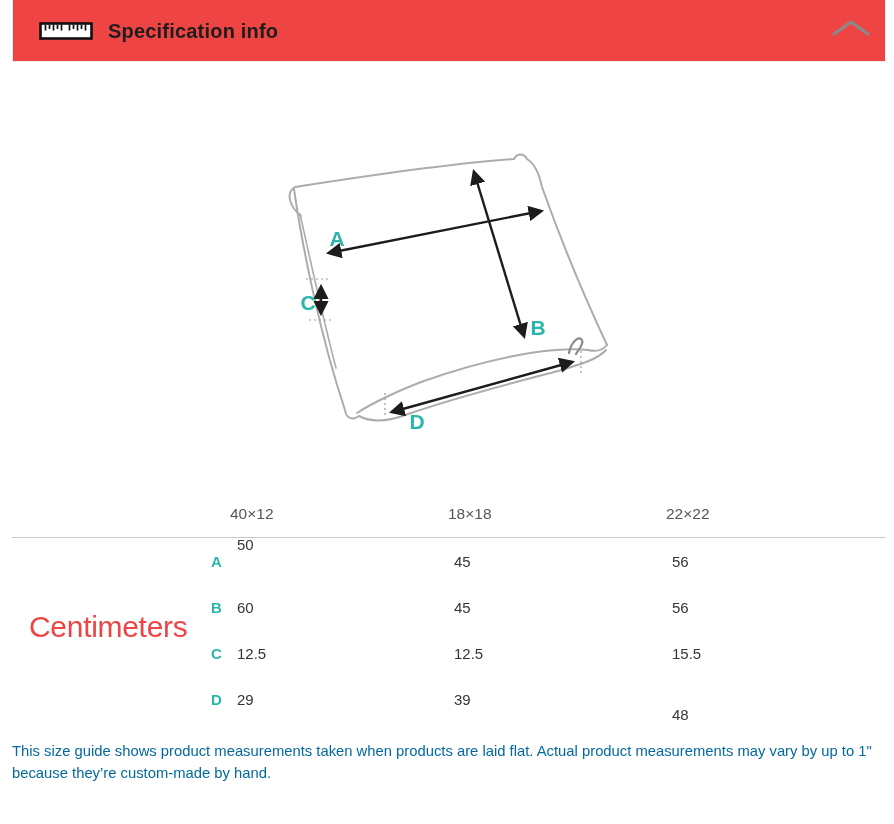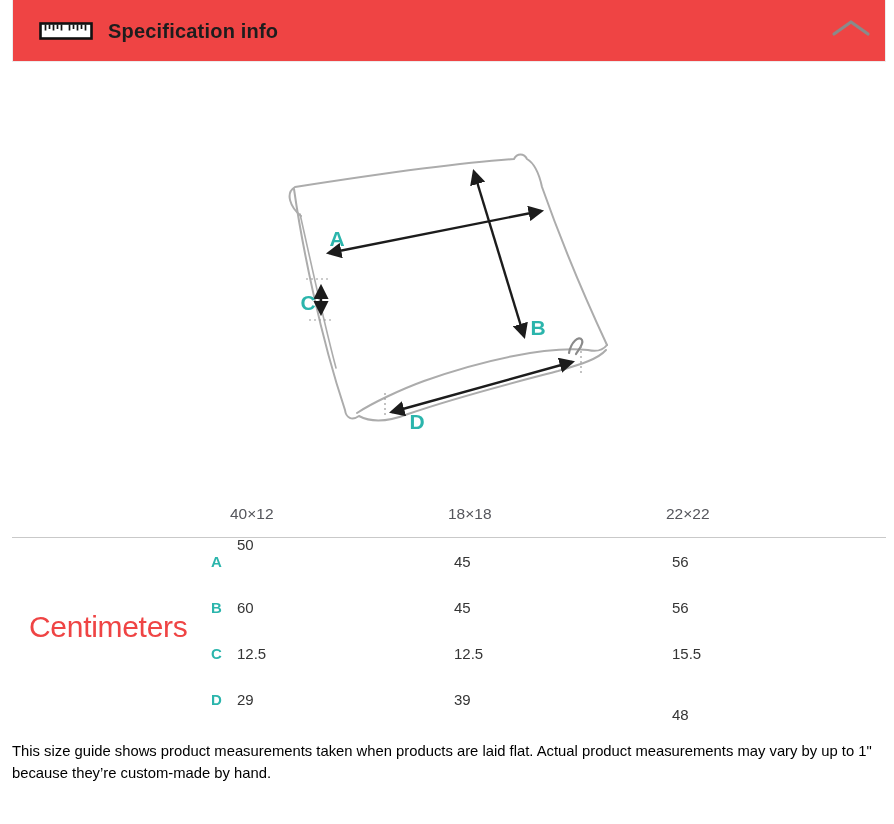--- a/index.html
+++ b/index.html
@@ -27,21 +27,21 @@
   
   .col-head { position:absolute; font-size:15.5px; color:#55565c; }
   .divider { position:absolute; left:12px; top:537px; width:874px; height:1px; background:#c9c9c9; }
   .unit-label { position:absolute; left:29px; top:610px; font-size:30px; font-weight:400; letter-spacing:-0.3px; color:#ef4444; }
   .row-letter { position:absolute; font-size:15px; font-weight:700; color:#2bb5ac; }
   .cell-val { position:absolute; font-size:15px; color:#353535; }
 
   
   .footnote {
     position:absolute; left:12px; top:740px; width:872px;
-    font-size:14.8px; line-height:22px; color:#000000;
+    font-size:14.8px; line-height:22px; color:#0369a1;
   }
 </style>
 </head>
 <body>
 
 <div class="page">
 
   <div class="panel-header">
     <span class="ruler-wrap">
       <svg width="54" height="20" viewBox="0 0 54 20">

